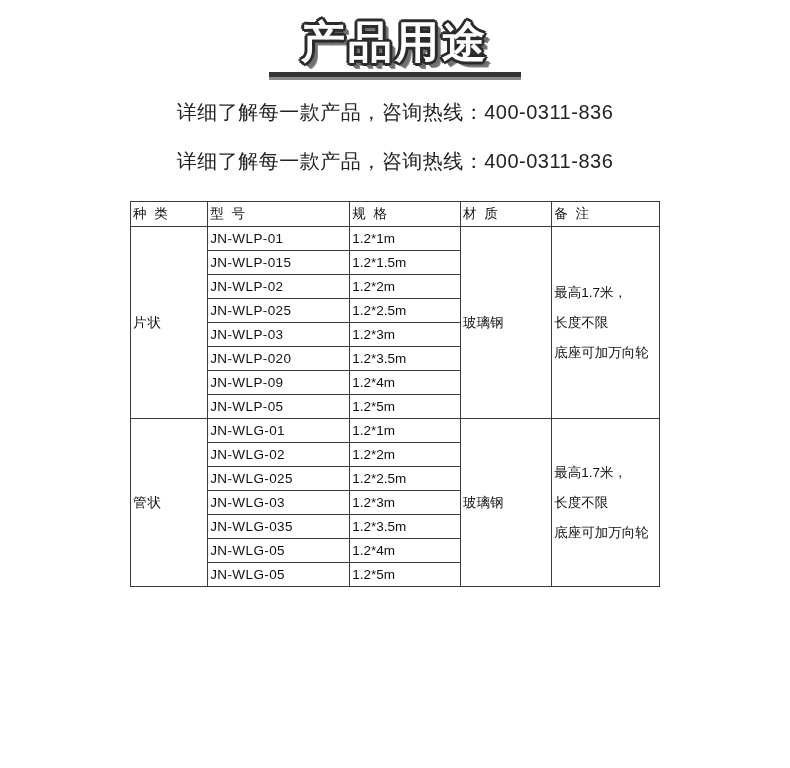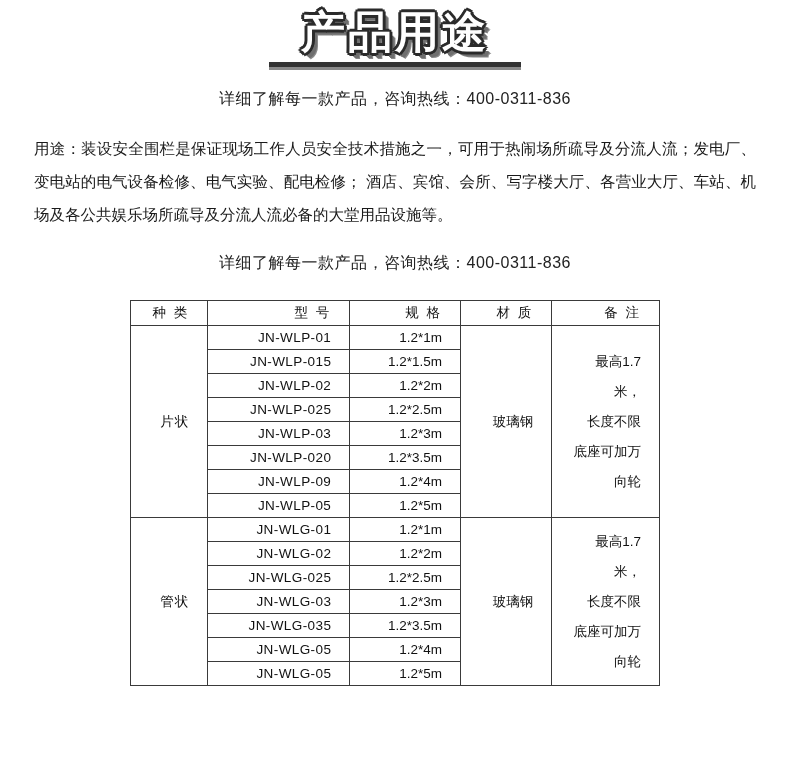--- a/index.html
+++ b/index.html
@@ -18,21 +18,21 @@
   }
   .page {
     width: 790px;
     padding: 0;
   }
 
   
   .section-heading {
     text-align: center;
     margin: 0;
-    padding-top: 8px;
+    padding-top: 18px;
   }
   .heading-text {
     display: inline-block;
     font-family: "DejaVu Sans", "Liberation Sans", sans-serif;
     font-size: 44px;
     font-weight: bold;
     letter-spacing: 3px;
     color: #ffffff;
     
     text-shadow:
@@ -60,21 +60,21 @@
     content: "";
     position: absolute;
     left: 0; top: 5px;
     width: 252px;
     height: 3px;
     background: #8a8a8a;
   }
 
   .subtitle {
     text-align: center;
-    font-size: 16px;
+    font-size: 20px;
     color: #222222;
     margin: 22px 0 0 0;
     letter-spacing: 0.5px;
   }
 
   
   .usage-paragraph {
     margin: 22px 34px 0 34px;
     font-size: 15.5px;
     line-height: 33px;
@@ -88,23 +88,23 @@
     width: 530px;
   }
   table.spec {
     border-collapse: collapse;
     width: 530px;
     font-size: 13.5px;
     color: #111111;
   }
   table.spec th, table.spec td {
     border: 1px solid #3a3a3a;
-    text-align: right;
+    text-align: left;
     vertical-align: middle;
-    padding: 3px 18px;
+    padding: 3px 2px;
     height: 24px;
     font-weight: normal;
   }
   table.spec th {
     font-weight: normal;
     letter-spacing: 2px;
   }
   .col-kind   { width: 76px; }
   .col-model  { width: 140px; }
   .col-spec   { width: 109px; }
@@ -128,21 +128,20 @@
 
 <div class="page">
 
   <div class="section-heading">
     <div class="heading-text">产品用途</div>
     <div class="heading-underline"></div>
   </div>
 
   <div class="subtitle">详细了解每一款产品，咨询热线：400-0311-836</div>
 
-  <div class="usage-paragraph">用途：装设安全围栏是保证现场工作人员安全技术措施之一，可用于热闹场所疏导及分流人流；发电厂、变电站的电气设备检修、电气实验、配电检修；  酒店、宾馆、会所、写字楼大厅、各营业大厅、车站、机场及各公共娱乐场所疏导及分流人流必备的大堂用品设施等。</div>
 
 
   <div class="subtitle">详细了解每一款产品，咨询热线：400-0311-836</div>
 
   <div class="table-wrap">
     <table class="spec">
       <thead>
         <tr>
           <th class="col-kind">种 类</th>
           <th class="col-model">型 号</th>

